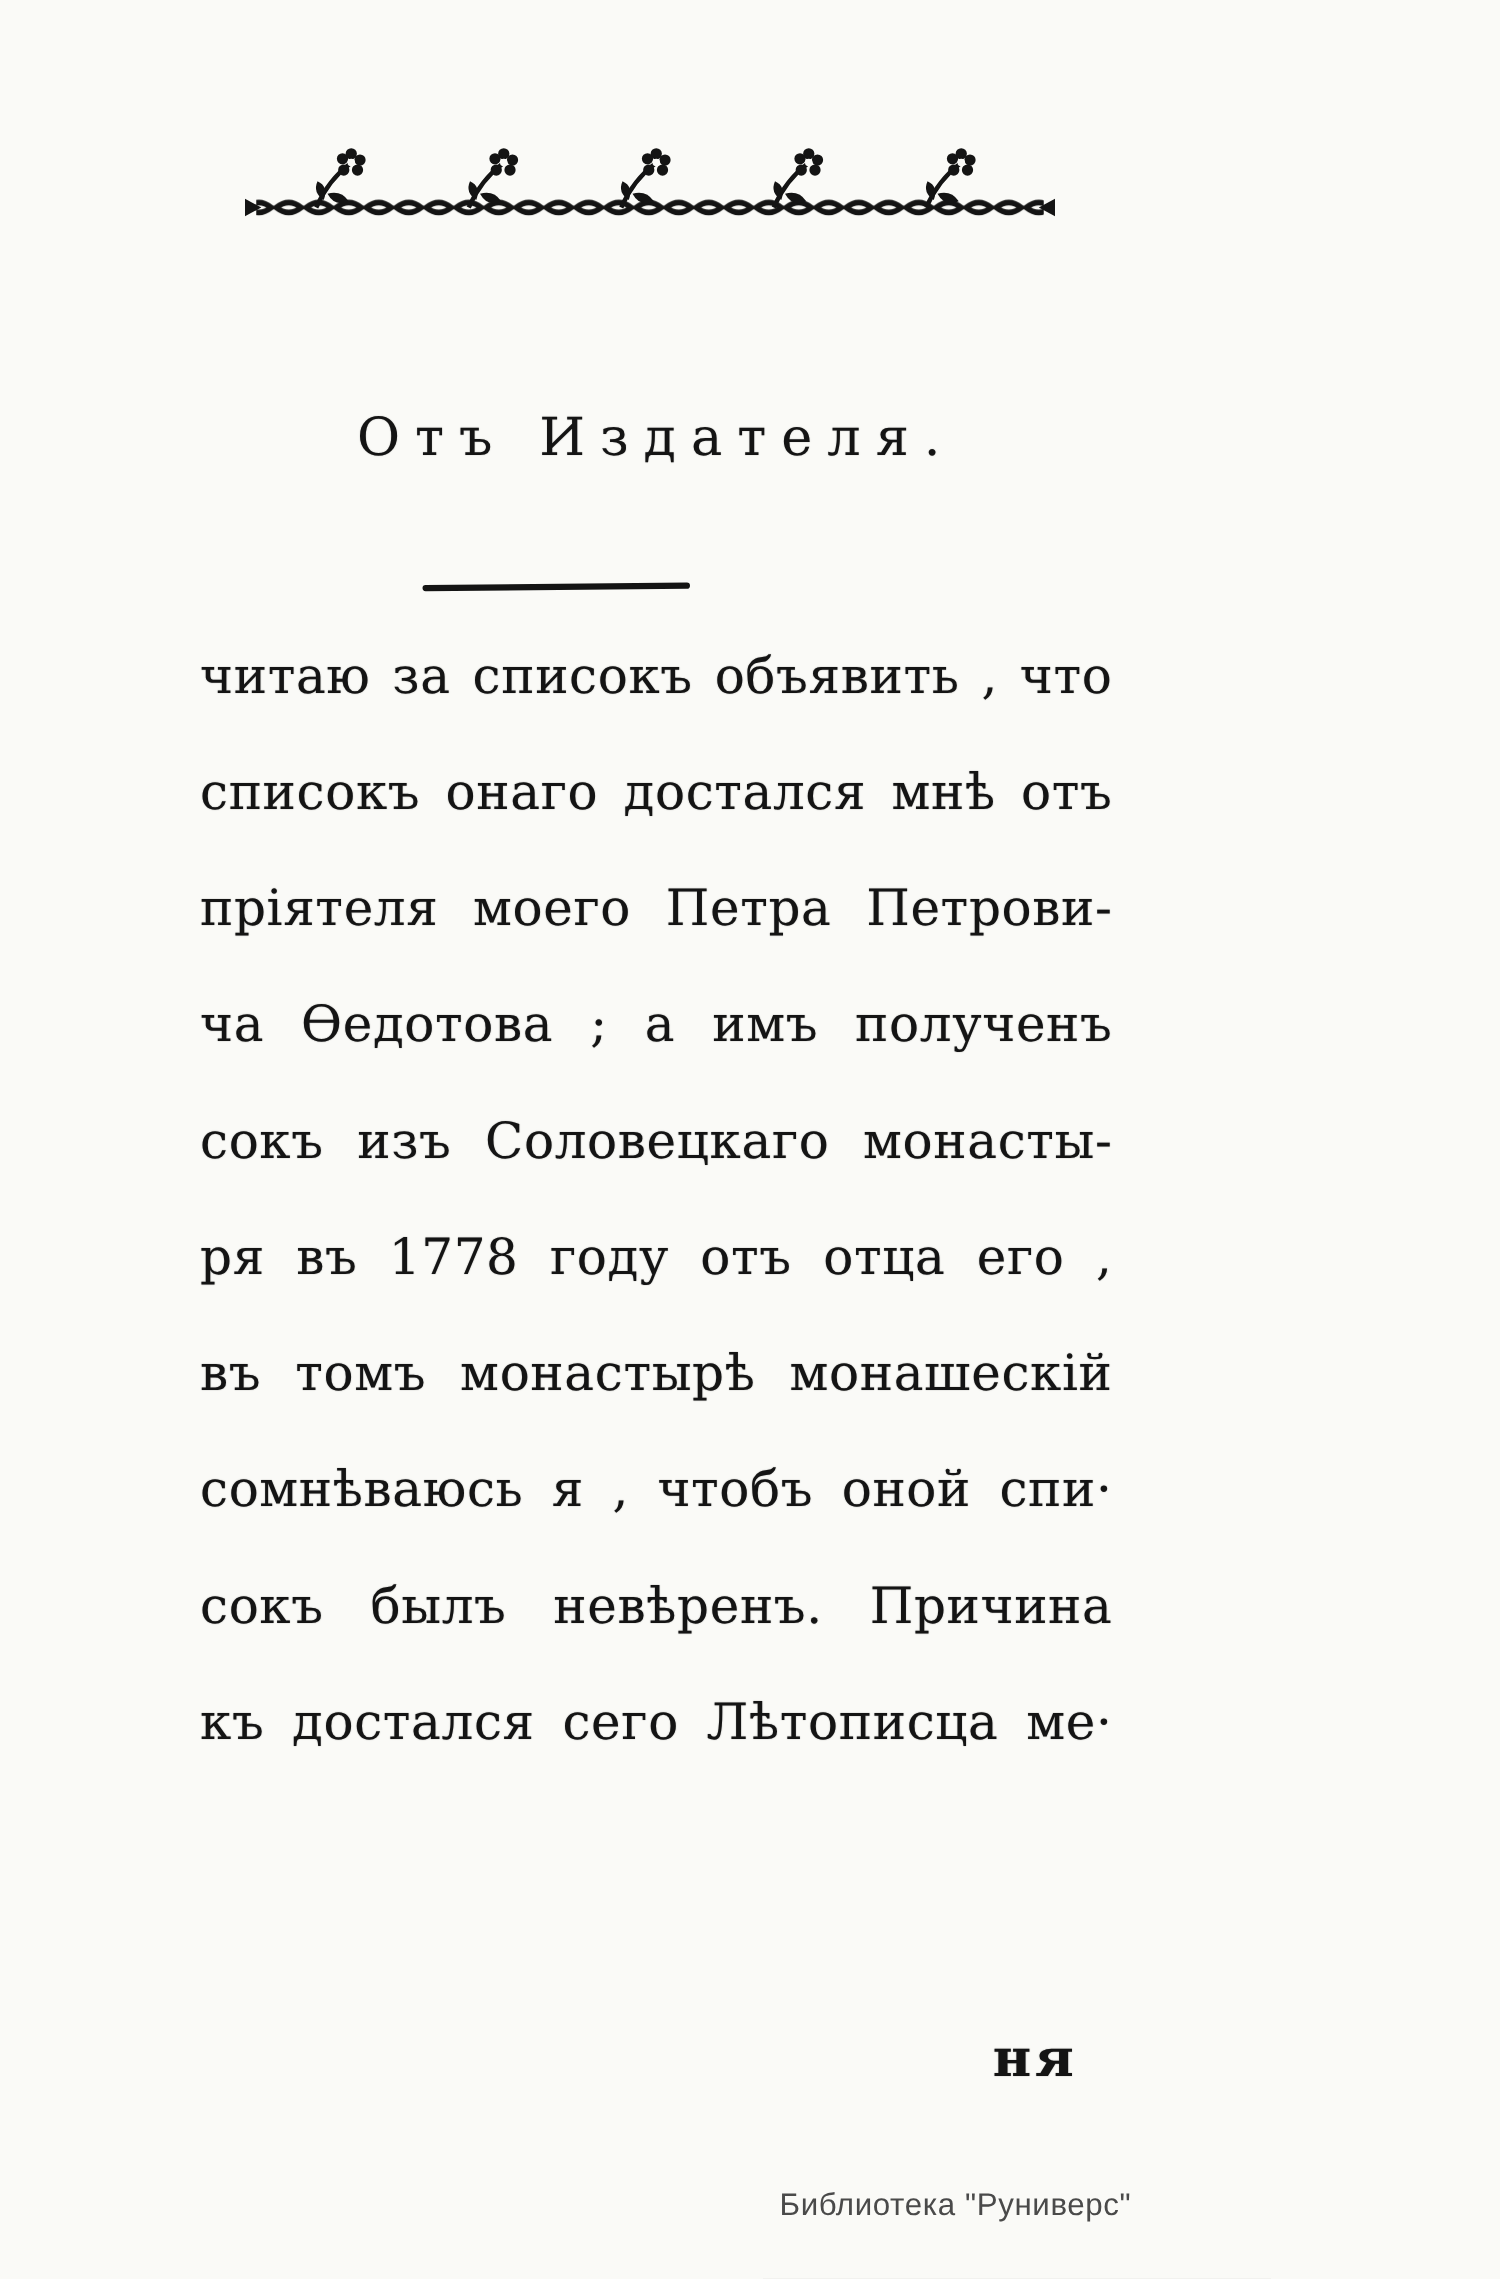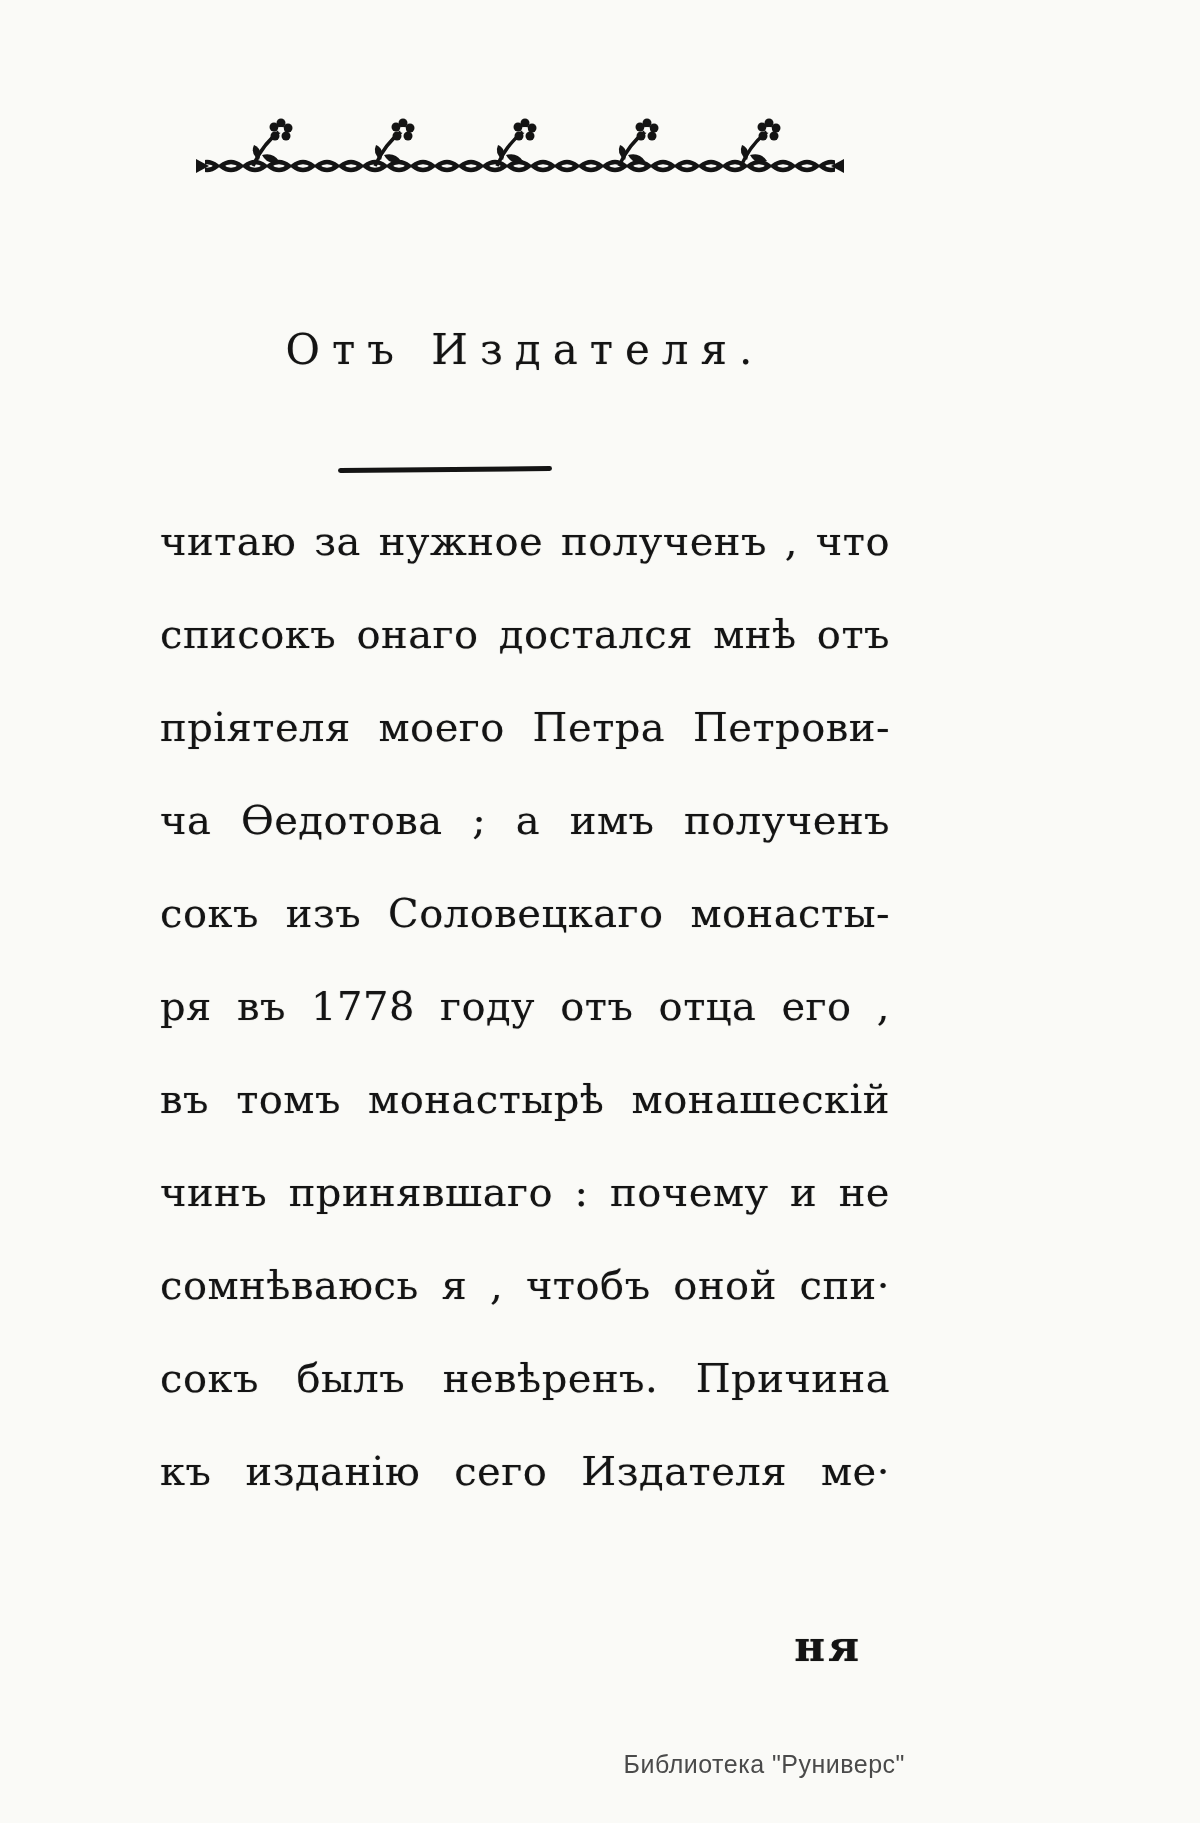--- a/index.html
+++ b/index.html
@@ -124,30 +124,29 @@
     <use href="#sprig" x="424"></use>
     <use href="#sprig" x="546"></use>
   </svg>
 
 
   <div class="subtitle">Отъ Издателя.</div>
 
   <div class="rule"></div>
 
   <div class="bodytext">
-    <div class="line">читаю за нужное полученъ , что</div>
+    <div class="line">читаю за списокъ объявить , что</div>
     <div class="line">списокъ онаго достался мнѣ отъ</div>
     <div class="line">пріятеля моего Петра Петрови-</div>
     <div class="line">ча Ѳедотова ; а имъ полученъ</div>
     <div class="line">сокъ изъ Соловецкаго монасты-</div>
     <div class="line">ря въ 1778 году отъ отца его ,</div>
     <div class="line">въ томъ монастырѣ монашескій</div>
-    <div class="line">чинъ принявшаго : почему и не</div>
     <div class="line">сомнѣваюсь я , чтобъ оной спи·</div>
     <div class="line">сокъ былъ невѣренъ. Причина</div>
-    <div class="line">къ изданію сего Издателя ме·</div>
+    <div class="line">къ достался сего Лѣтописца ме·</div>
   </div>
 
   <div class="catchword">ня</div>
 
   <div class="watermark">Библиотека "Руниверс"</div>
 
 </div>
 
 </body></html>

